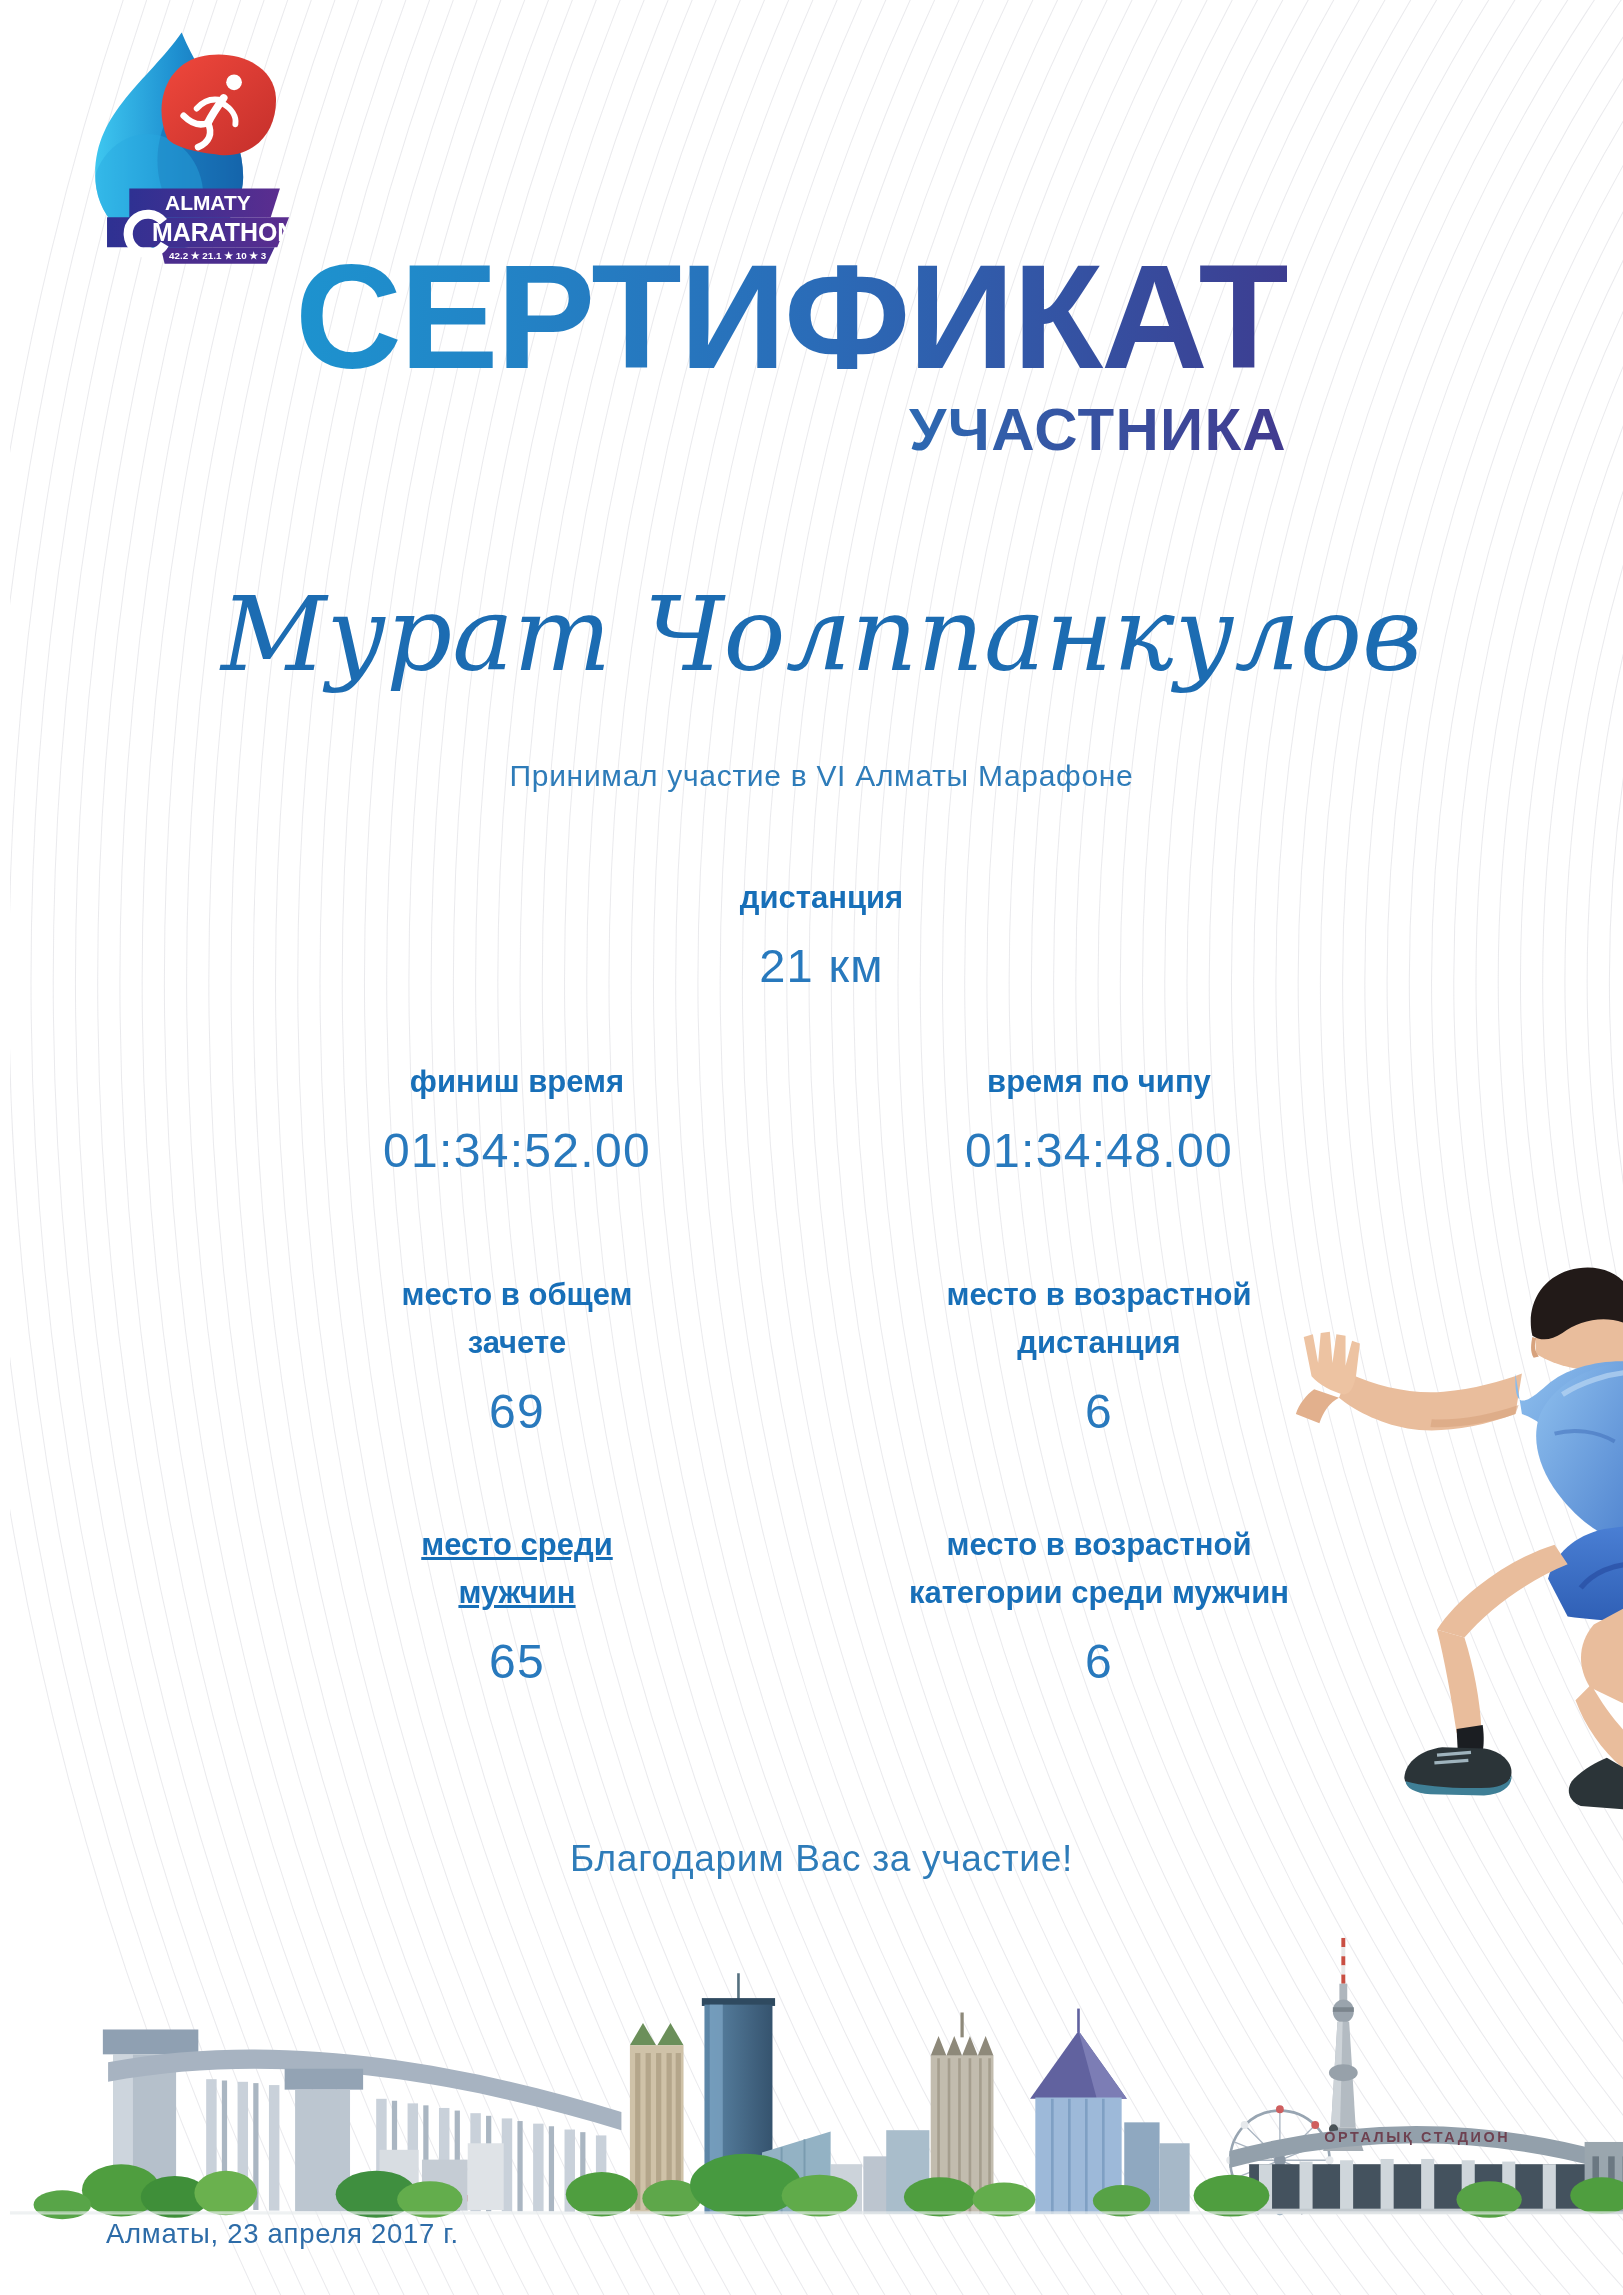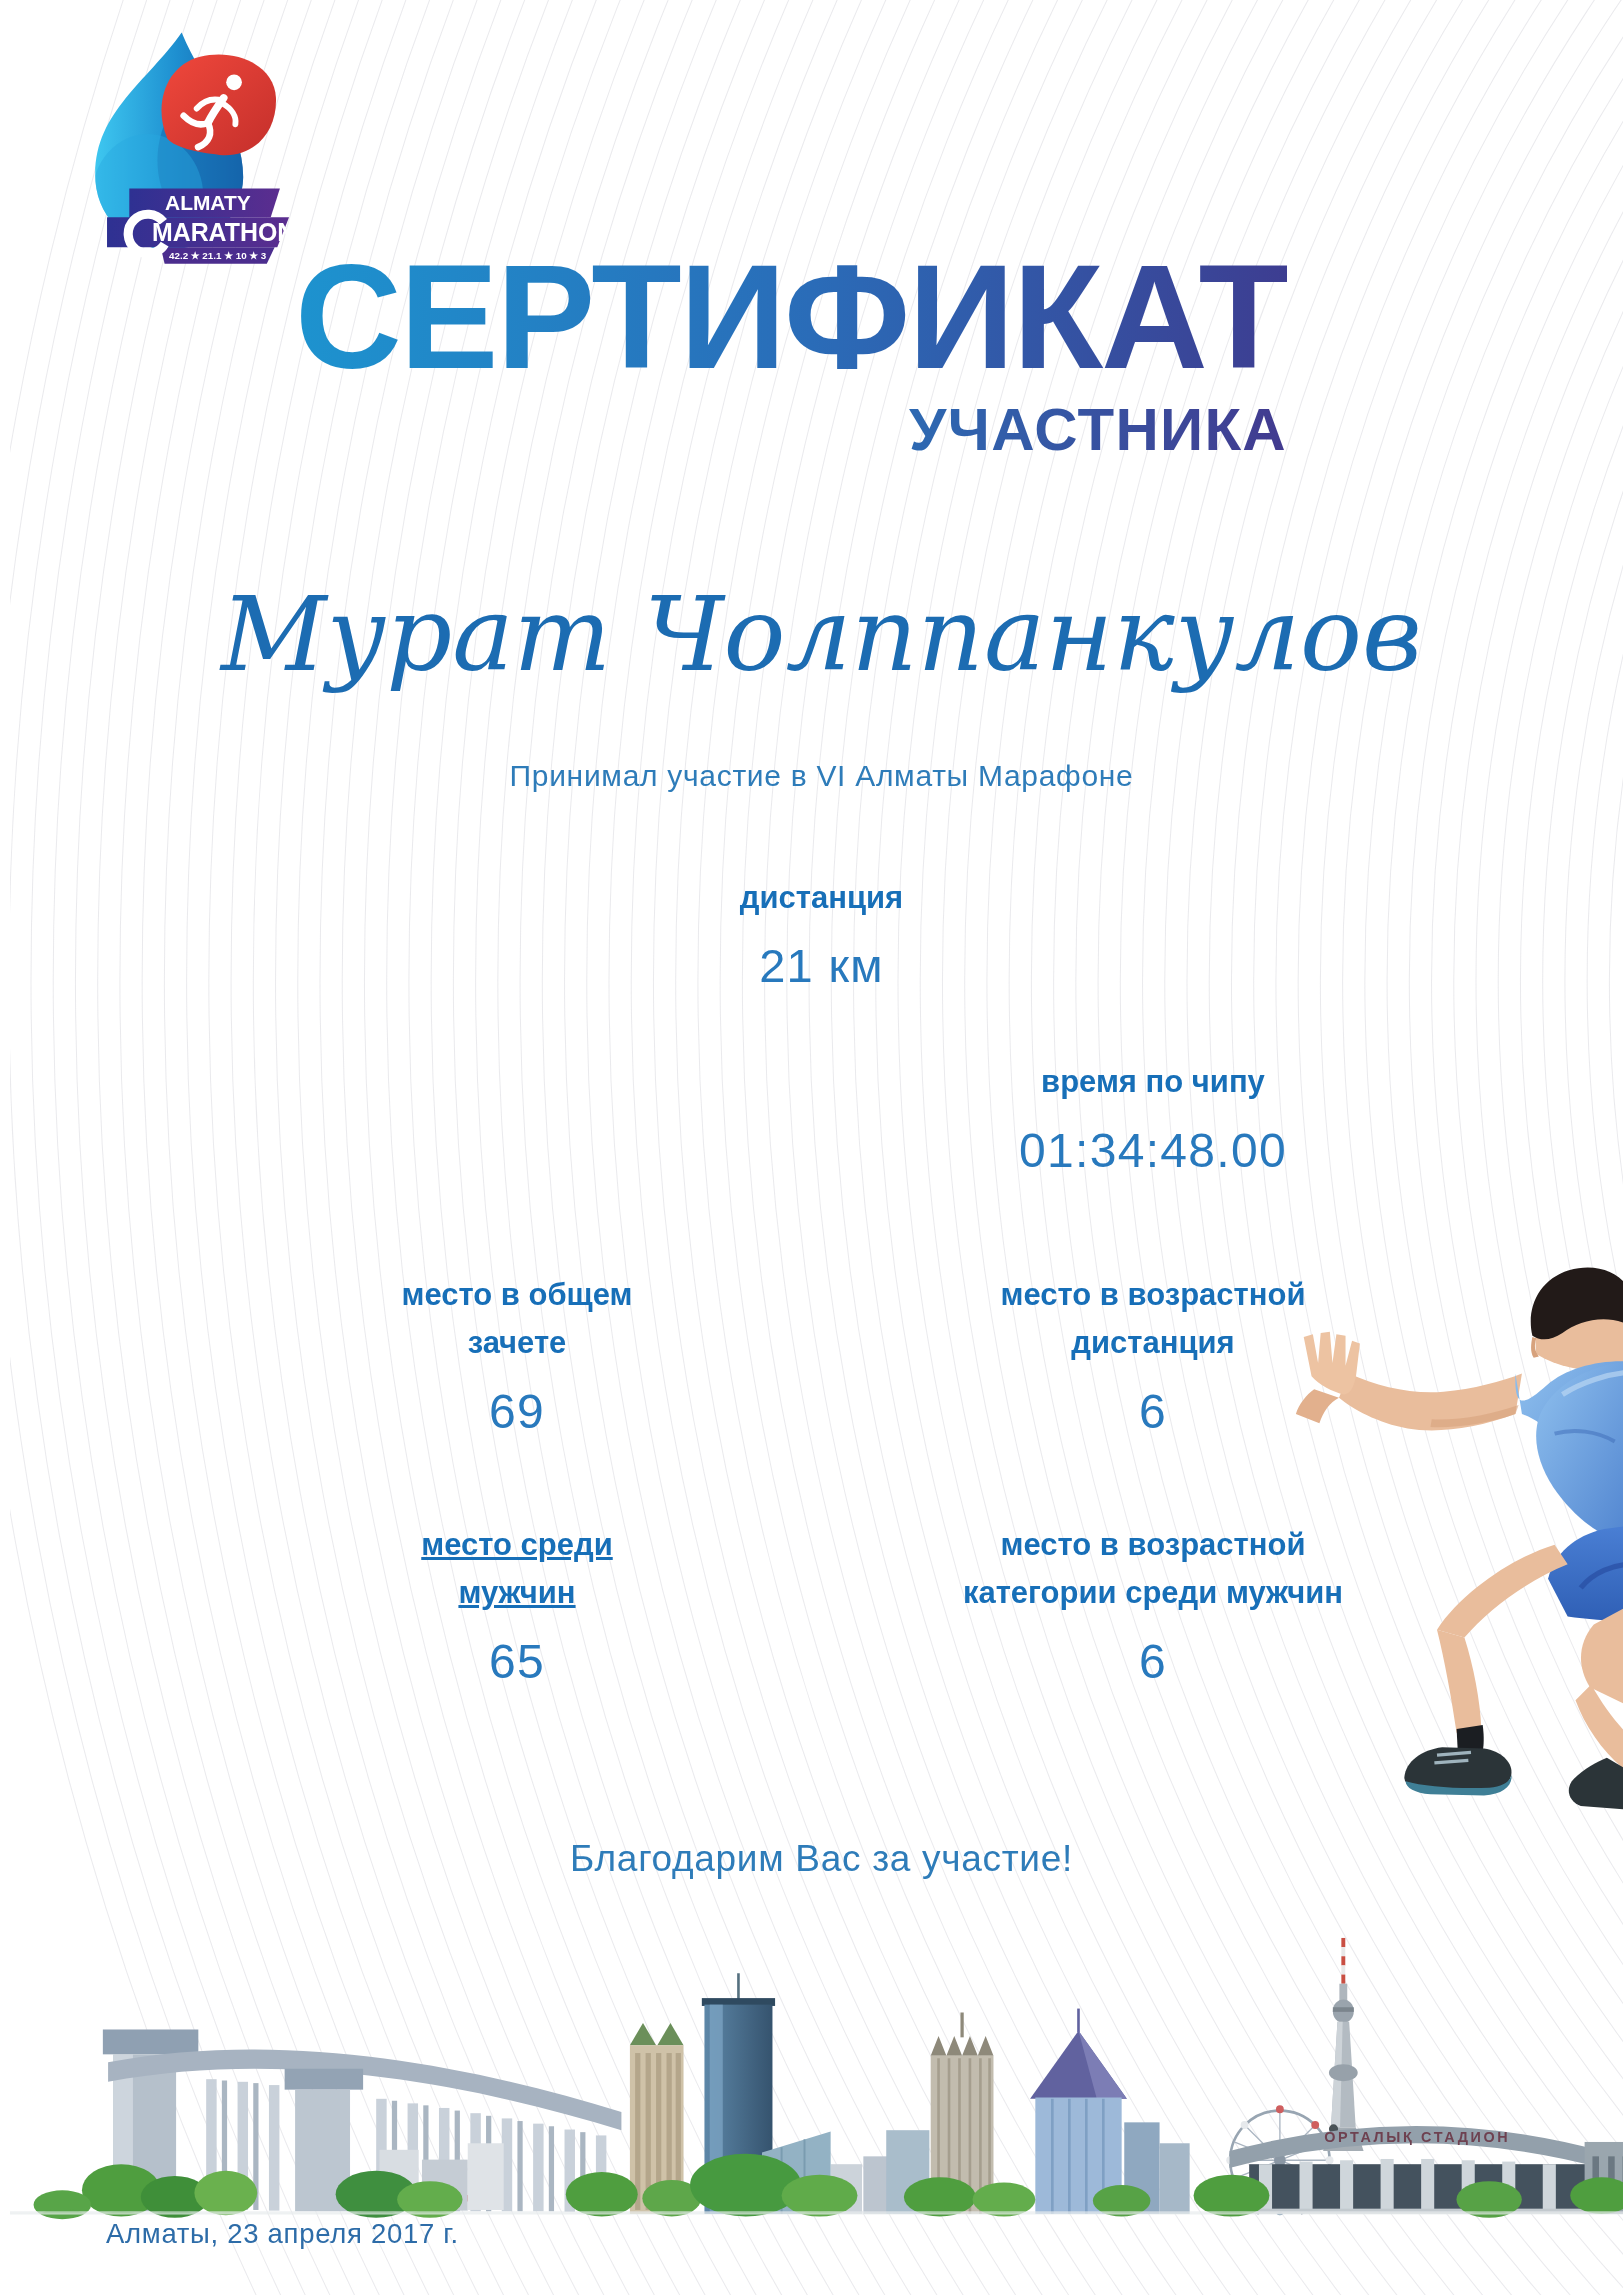--- a/index.html
+++ b/index.html
@@ -23,21 +23,21 @@
     font-size:103px;color:#1c6cb2;line-height:1.25;}
   .event-line{left:0;top:759px;width:1623px;text-align:center;
     font-size:30px;font-weight:300;color:#2e7cb9;letter-spacing:0.7px;}
   
   .stat{text-align:center;}
   .stat .label{font-size:31px;font-weight:700;color:#176fb8;line-height:1.55;margin:0 auto;}
   .stat .value{font-size:48px;font-weight:300;color:#2879bd;letter-spacing:1.3px;margin-top:17px;}
   .stat-distance{left:0;top:874px;width:1623px;}
   .stat-distance .value{font-size:47px;margin-top:15.7px;}
   .col-l{left:226px;width:562px;}
-  .col-r{left:862px;width:562px;}
+  .col-r{left:808px;width:562px;}
   .row1{top:1058px;}
   .row2{top:1271px;}
   .row3{top:1521px;}
   .w-overall{max-width:327px;}
   .w-age{max-width:392px;}
   .w-men{max-width:235px;text-decoration:underline;}
   .w-agemen{max-width:432px;}
   .thanks{left:0;top:1838px;width:1623px;text-align:center;
     font-size:37px;font-weight:300;color:#2e7cb9;letter-spacing:0.7px;}
   
@@ -186,20 +186,24 @@
   </div>
 
   <div class="layer participant-name">Мурат Чолппанкулов</div>
   <div class="layer event-line">Принимал участие в VI Алматы Марафоне</div>
 
   <div class="layer stat stat-distance">
     <div class="label">дистанция</div>
     <div class="value">21 км</div>
   </div>
 
+  <div class="layer stat col-l row1">
+    <div class="label">финиш время</div>
+    <div class="value">01:34:52.00</div>
+  </div>
   <div class="layer stat col-r row1">
     <div class="label">время по чипу</div>
     <div class="value">01:34:48.00</div>
   </div>
 
   <div class="layer stat col-l row2">
     <div class="label w-overall">место в общем зачете</div>
     <div class="value">69</div>
   </div>
   <div class="layer stat col-r row2">

